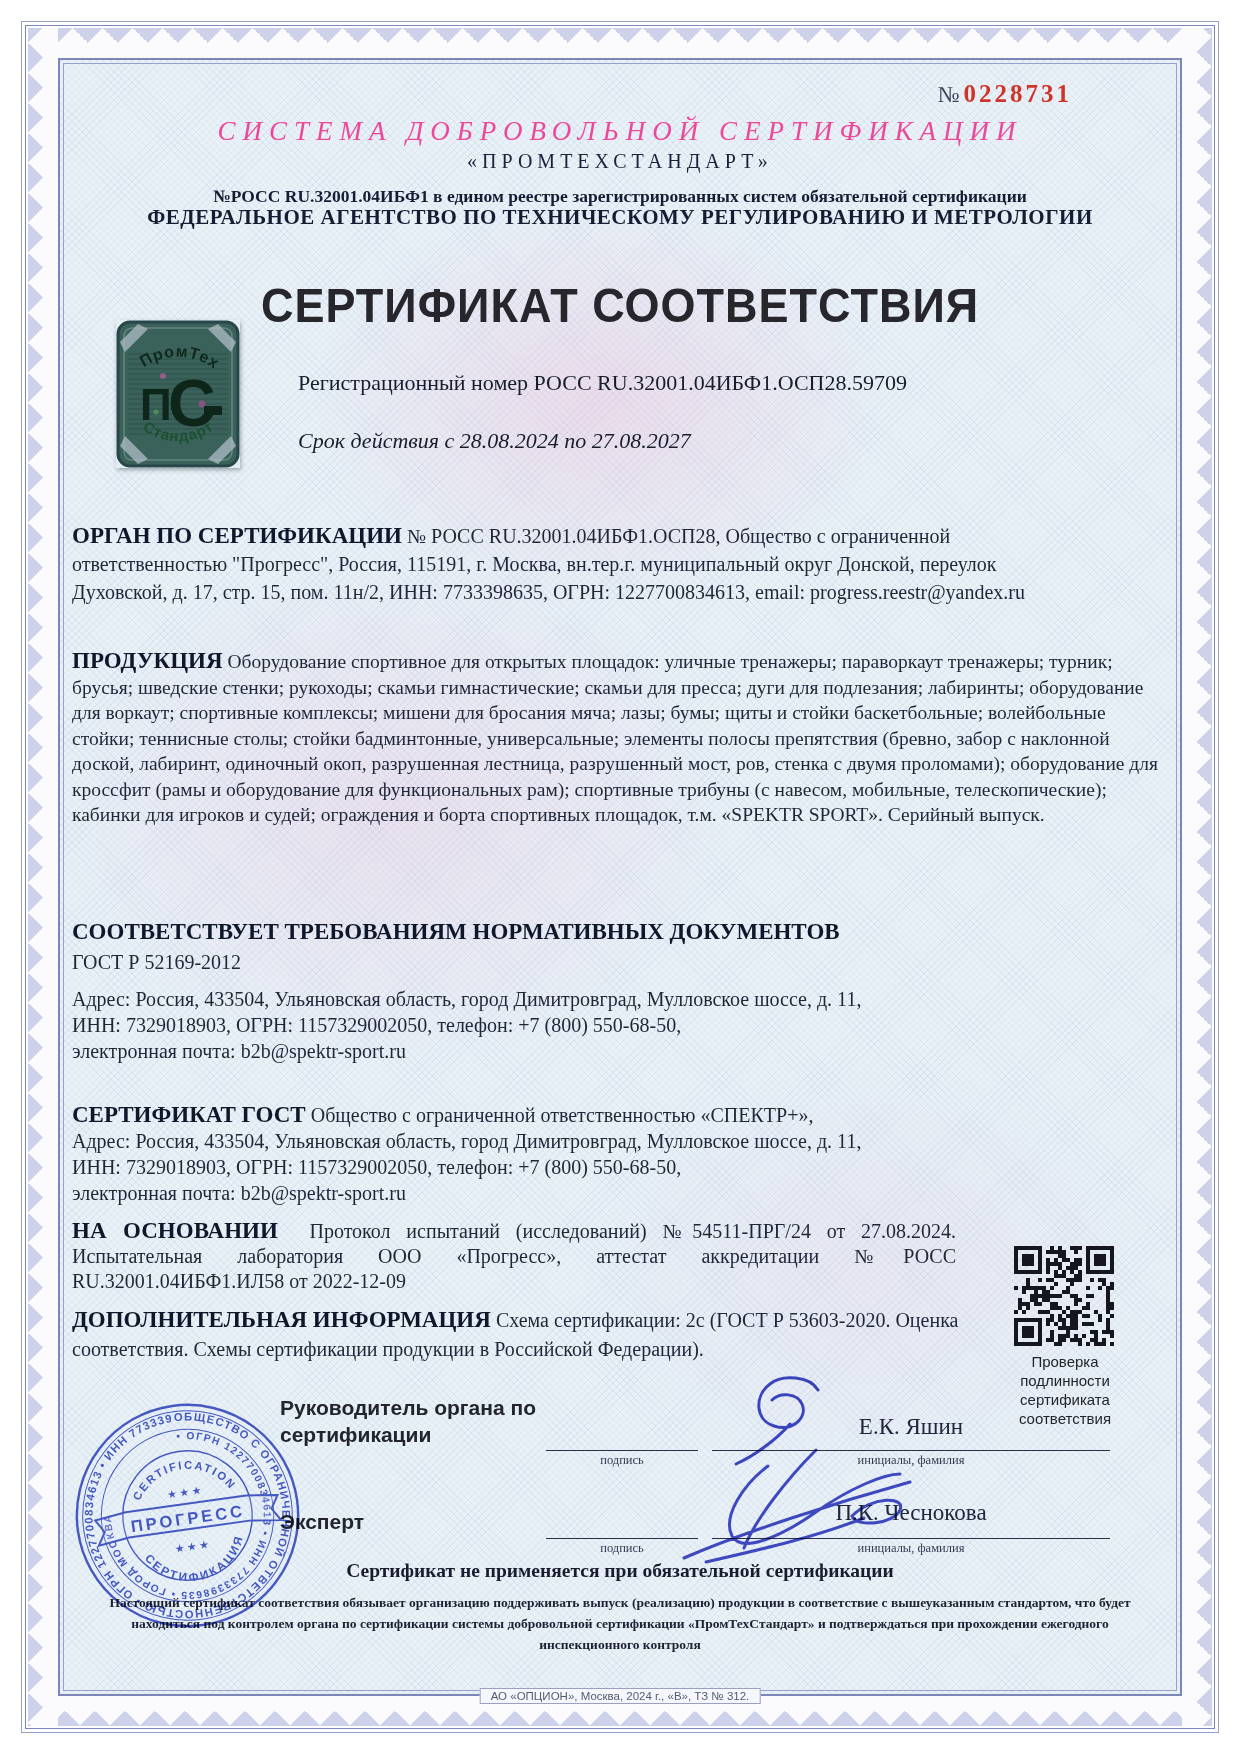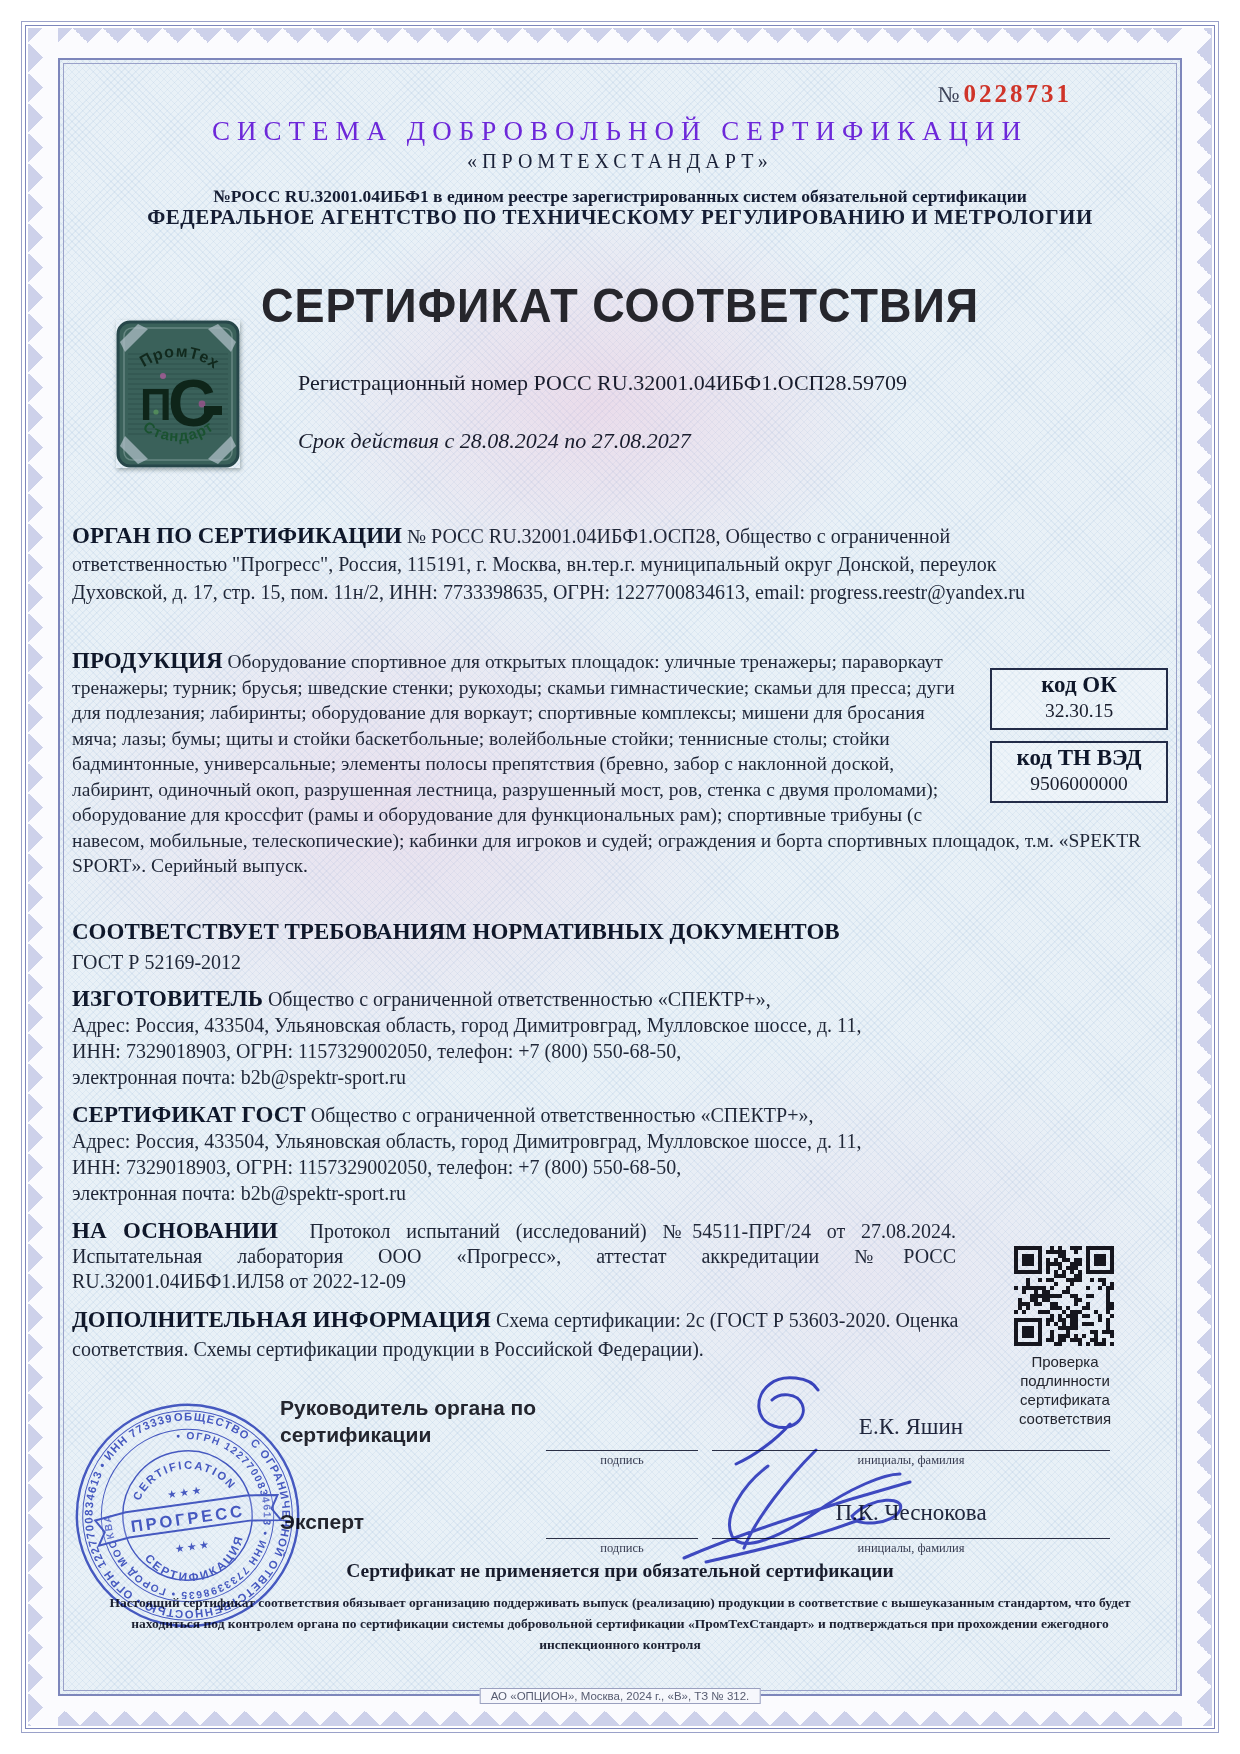--- a/index.html
+++ b/index.html
@@ -34,21 +34,21 @@
   .banner{position:absolute;top:14px;left:50%;transform:translateX(-50%);width:392px;height:64px;z-index:6;
     background:linear-gradient(180deg,#e2e5f2,#aab1cd 48%,#c9cde1);
     clip-path:polygon(16px 0,calc(100% - 16px) 0,100% 12px,calc(100% - 7px) 32px,100% 52px,calc(100% - 16px) 100%,16px 100%,0 52px,7px 32px,0 12px);
     box-shadow:inset 0 0 0 2px #818bb0,inset 0 0 0 6px #e8eaf5,inset 0 0 0 8px #98a0c2;
     display:flex;align-items:center;justify-content:center;}
   .banner-text{font-family:"Liberation Serif",serif;font-weight:700;font-size:37px;letter-spacing:2px;color:#fff;
     text-shadow:-1px -1px 0 #39436b,1px -1px 0 #39436b,-1px 1px 0 #39436b,1px 1px 0 #39436b,2px 3px 3px rgba(30,40,80,.55);}
   .cert-no{position:absolute;top:80px;right:168px;z-index:3;white-space:nowrap;}
   .no-sign{font-size:23px;color:#3c4257;}
   .no-digits{font-size:25px;font-weight:700;letter-spacing:3px;color:#cf3429;}
-  .sys1{position:absolute;top:116px;left:0;right:0;text-align:center;font-size:27px;letter-spacing:7px;color:#6d28d9;z-index:3;}
+  .sys1{position:absolute;top:116px;left:0;right:0;text-align:center;font-size:27px;letter-spacing:7px;color:#ec4899;z-index:3;font-style:italic;}
   .sys2{position:absolute;top:150px;left:0;right:0;text-align:center;font-size:20px;letter-spacing:5px;color:#1a2138;z-index:3;}
   .registry{position:absolute;top:186px;left:0;right:0;text-align:center;font-size:17.5px;font-weight:700;color:#151d33;z-index:3;}
   .agency{position:absolute;top:205px;left:0;right:0;text-align:center;font-size:21px;font-weight:700;letter-spacing:.5px;color:#151d33;z-index:3;}
   .main-title{position:absolute;top:280px;left:0;right:0;text-align:center;z-index:3;
     font-family:"Liberation Sans","DejaVu Sans",sans-serif;font-weight:700;font-size:45px;letter-spacing:1px;
     color:#26262c;transform:scaleY(1.06);}
   .regline{position:absolute;left:298px;top:370px;font-size:22px;color:#181c2c;z-index:3;}
   .validity{position:absolute;left:298px;top:428px;font-size:22px;color:#181c2c;z-index:3;font-style:italic;}
   .holo{position:absolute;left:116px;top:320px;z-index:4;box-shadow:1px 2px 4px rgba(20,40,40,.35);}
   
@@ -146,38 +146,27 @@
       <textPath href="#hB" startOffset="8">Стандарт</textPath>
     </text>
   </svg>
 
   <div class="regline">Регистрационный номер РОСС RU.32001.04ИБФ1.ОСП28.59709</div>
   <div class="validity">Срок действия с 28.08.2024 по 27.08.2027</div>
 
   <p class="sec" style="top:522px;width:1010px"><b>ОРГАН ПО СЕРТИФИКАЦИИ</b> <span>№ РОСС RU.32001.04ИБФ1.ОСП28, Общество с ограниченной ответственностью "Прогресс", Россия, 115191, г. Москва, вн.тер.г. муниципальный округ Донской, переулок Духовской, д. 17, стр. 15, пом. 11н/2, ИНН: 7733398635, ОГРН: 1227700834613, email: progress.reestr@yandex.ru</span></p>
 
   <p class="sec products" style="top:648px">
-    <span class="codeboxes">
-      <span class="codebox">
-        <b class="cb-label">код ОК</b>
-        <span class="cb-value">32.30.15</span>
-      </span>
-      <span class="codebox">
-        <b class="cb-label">код ТН ВЭД</b>
-        <span class="cb-value">9506000000</span>
-      </span>
-    </span>
     <b>ПРОДУКЦИЯ</b> <span>Оборудование спортивное для открытых площадок: уличные тренажеры; параворкаут тренажеры; турник; брусья; шведские стенки; рукоходы; скамьи гимнастические; скамьи для пресса; дуги для подлезания; лабиринты; оборудование для воркаут; спортивные комплексы; мишени для бросания мяча; лазы; бумы; щиты и стойки баскетбольные; волейбольные стойки; теннисные столы; стойки бадминтонные, универсальные; элементы полосы препятствия (бревно, забор с наклонной доской, лабиринт, одиночный окоп, разрушенная лестница, разрушенный мост, ров, стенка с двумя проломами); оборудование для кроссфит (рамы и оборудование для функциональных рам); спортивные трибуны (с навесом, мобильные, телескопические); кабинки для игроков и судей; ограждения и борта спортивных площадок, т.м. «SPEKTR SPORT». Серийный выпуск.</span>
   </p>
 
   <p class="sec" style="top:918px;width:1096px"><b>СООТВЕТСТВУЕТ ТРЕБОВАНИЯМ НОРМАТИВНЫХ ДОКУМЕНТОВ</b></p>
   <p class="sec" style="top:948px;width:1096px">ГОСТ Р 52169-2012</p>
 
   <div class="sec lines" style="top:986px;line-height:26px">
-    <div><b>ИЗГОТОВИТЕЛЬ</b> <span>Общество с ограниченной ответственностью «СПЕКТР+»,</span></div>
     <div>Адрес: Россия, 433504, Ульяновская область, город Димитровград, Мулловское шоссе, д. 11,</div>
     <div>ИНН: 7329018903, ОГРН: 1157329002050, телефон: +7 (800) 550-68-50,</div>
     <div>электронная почта: b2b@spektr-sport.ru</div>
   </div>
 
   <div class="sec lines" style="top:1102px;line-height:26px">
     <div><b>СЕРТИФИКАТ ГОСТ</b> <span>Общество с ограниченной ответственностью «СПЕКТР+»,</span></div>
     <div>Адрес: Россия, 433504, Ульяновская область, город Димитровград, Мулловское шоссе, д. 11,</div>
     <div>ИНН: 7329018903, ОГРН: 1157329002050, телефон: +7 (800) 550-68-50,</div>
     <div>электронная почта: b2b@spektr-sport.ru</div>

